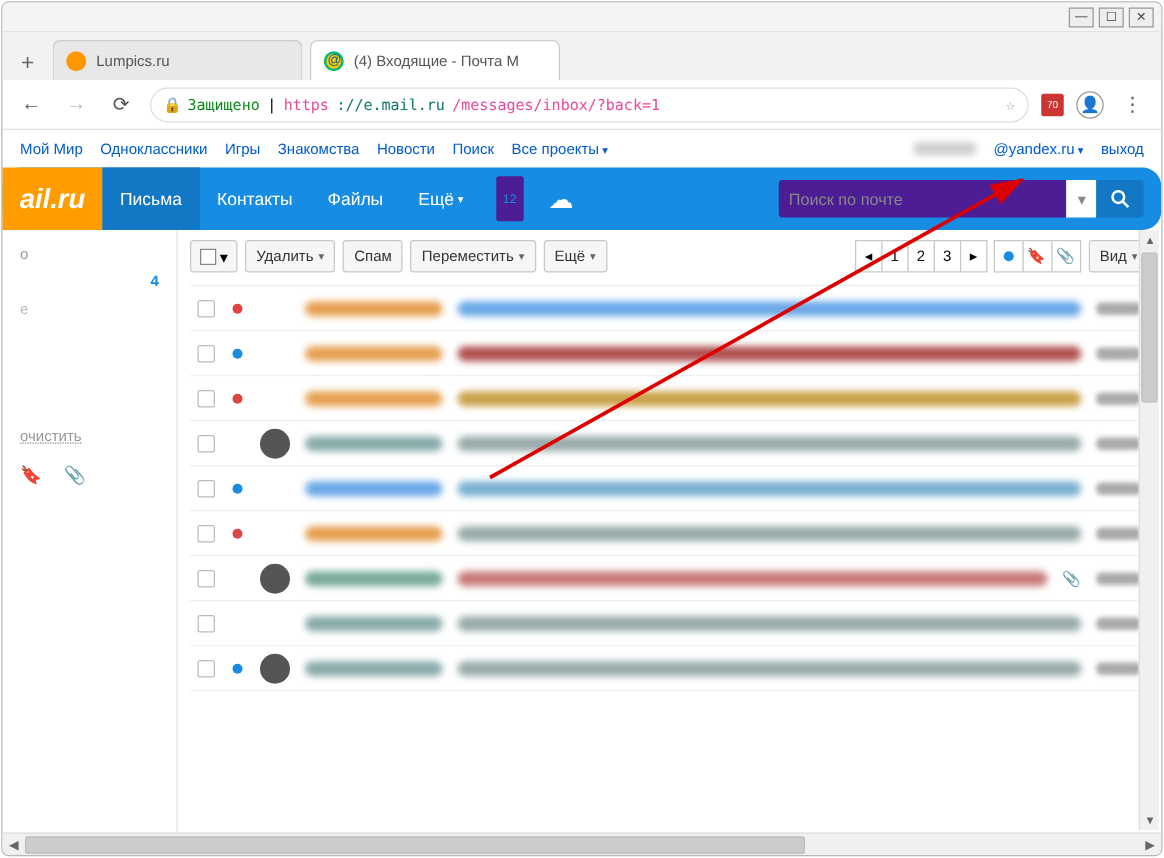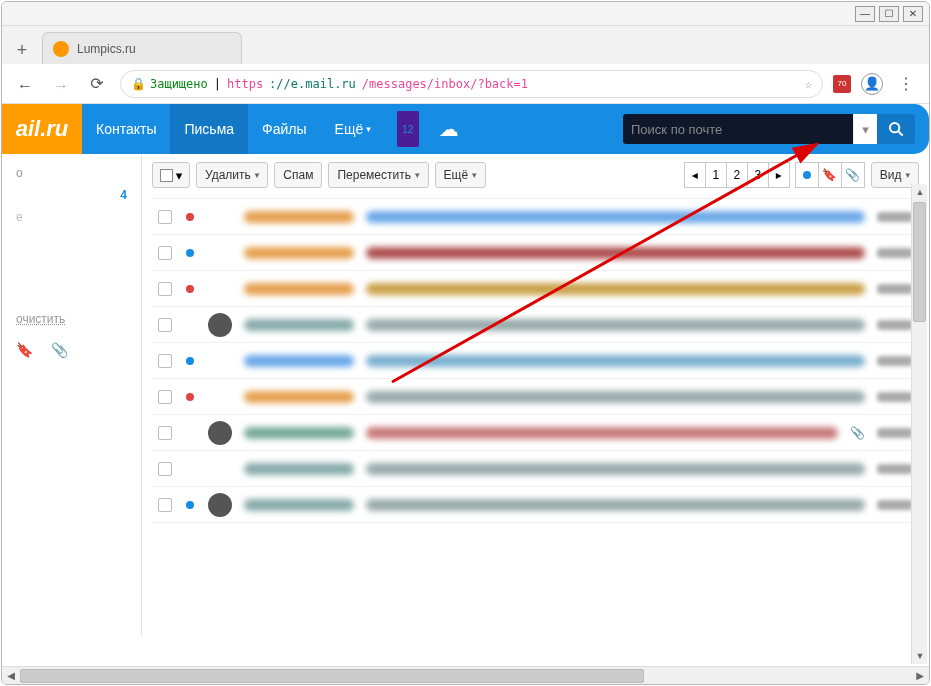--- a/index.html
+++ b/index.html
@@ -41,21 +41,21 @@
 
   
   .mail-header { height:50px; background:#168de2; display:flex; align-items:center; color:#fff; padding-left:0;border-radius:15px;}
   .logo { width:140px; height:50px; background:#ff9c00; display:flex;align-items:center;justify-content:center; font-size:22px; font-style:italic; font-weight:bold; color:#fff;margin-left:-60px; padding-left:60px;}
   .hnav{display:flex; align-items:center;height:100%;}
   .hnav .item{padding:0 14px; height:100%; display:flex;align-items:center; font-size:14px;}
   .hnav .item.active{background:#1278c6;}
   .cal-icon{width:22px;height:36px;background:#4c1d95;color:#168de2;border-radius:2px;font-size:10px;display:flex;align-items:center;justify-content:center;margin:0 12px;}
   .cloud-icon{color:#fff;font-size:20px;margin:0 8px;}
   .search-wrap{margin-left:auto; margin-right:14px; display:flex;align-items:center; gap:0;}
-  .search-box{background:#0f172a;border-radius:3px 0 0 3px;height:30px;width:230px;display:flex;align-items:center;padding:0 8px;color:#888;font-size:13px;}
+  .search-box{background:#4c1d95;border-radius:3px 0 0 3px;height:30px;width:230px;display:flex;align-items:center;padding:0 8px;color:#888;font-size:13px;}
   .search-drop{background:#fff;height:30px;width:24px;display:flex;align-items:center;justify-content:center;color:#888;border-left:1px solid #eee;}
   .search-btn{background:#1278c6;height:30px;width:38px;border-radius:0 3px 3px 0;display:flex;align-items:center;justify-content:center;color:#fff;font-size:16px;}
 
   
   .content { display:flex; height: calc(100% - 24px - 38px - 40px - 30px - 50px - 18px);}
   .sidebar { width:140px; border-right:1px solid #e5e5e5; padding:8px 8px; font-size:12px; color:#333; position:relative;}
   .sidebar .row{display:flex;justify-content:space-between; padding:4px 6px;}
   .sidebar .count{color:#168de2; font-weight:bold;}
   .sidebar .clear{color:#999;text-decoration:underline dotted;margin-top:80px;padding:4px 6px;}
   .sidebar .icons{display:flex;gap:18px; padding:12px 6px 0; font-size:14px;}
@@ -111,20 +111,24 @@
     <div class="win-btn">—</div>
     <div class="win-btn">☐</div>
     <div class="win-btn">✕</div>
   </div>
 
   <div class="tabrow">
     <div class="newtab">+</div>
     <div class="tab inactive">
       <span class="favicon fav-l"></span>
       <span>Lumpics.ru</span>
+    </div>
+    <div class="tab">
+      <span class="favicon fav-m"></span>
+      <span>(4) Входящие - Почта M</span>
     </div>
   </div>
 
   <div class="urlbar-row">
     <div class="nav-icon">←</div>
     <div class="nav-icon" style="opacity:.4">→</div>
     <div class="nav-icon">⟳</div>
     <div class="urlbar">
       <span class="secure">
         <span>🔒</span>
@@ -135,26 +139,39 @@
       <span class="url-black">://e.mail.ru</span>
       <span class="url-gray">/messages/inbox/?back=1</span>
       <span style="flex:1"></span>
       <span class="star">☆</span>
     </div>
     <div class="shield">70</div>
     <div class="avatar-circle">👤</div>
     <div class="nav-icon">⋮</div>
   </div>
 
+  <div class="mail-top">
+    <a>Мой Мир</a>
+    <a>Одноклассники</a>
+    <a>Игры</a>
+    <a>Знакомства</a>
+    <a>Новости</a>
+    <a>Поиск</a>
+    <a><span>Все проекты</span><span style="font-size:9px;"> ▾</span></a>
+    <div class="spacer"></div>
+    <span class="user" style="filter:blur(3px);background:#ccc;width:50px;height:10px;border-radius:4px;"></span>
+    <a class="yandex"><span>@yandex.ru</span><span style="font-size:9px;"> ▾</span></a>
+    <a class="exit">выход</a>
+  </div>
 
   <div class="mail-header">
     <div class="logo">ail.ru</div>
     <div class="hnav">
+      <div class="item active">Письма</div>
       <div class="item">Контакты</div>
-      <div class="item active">Письма</div>
       <div class="item">Файлы</div>
       <div class="item">
           <span>Ещё</span>
           <span style="font-size:9px;margin-left:3px;">▾</span>
         </div>
     </div>
     <div class="cal-icon">12</div>
     <div class="cloud-icon">☁</div>
     <div class="search-wrap">
       <div class="search-box">Поиск по почте</div>

